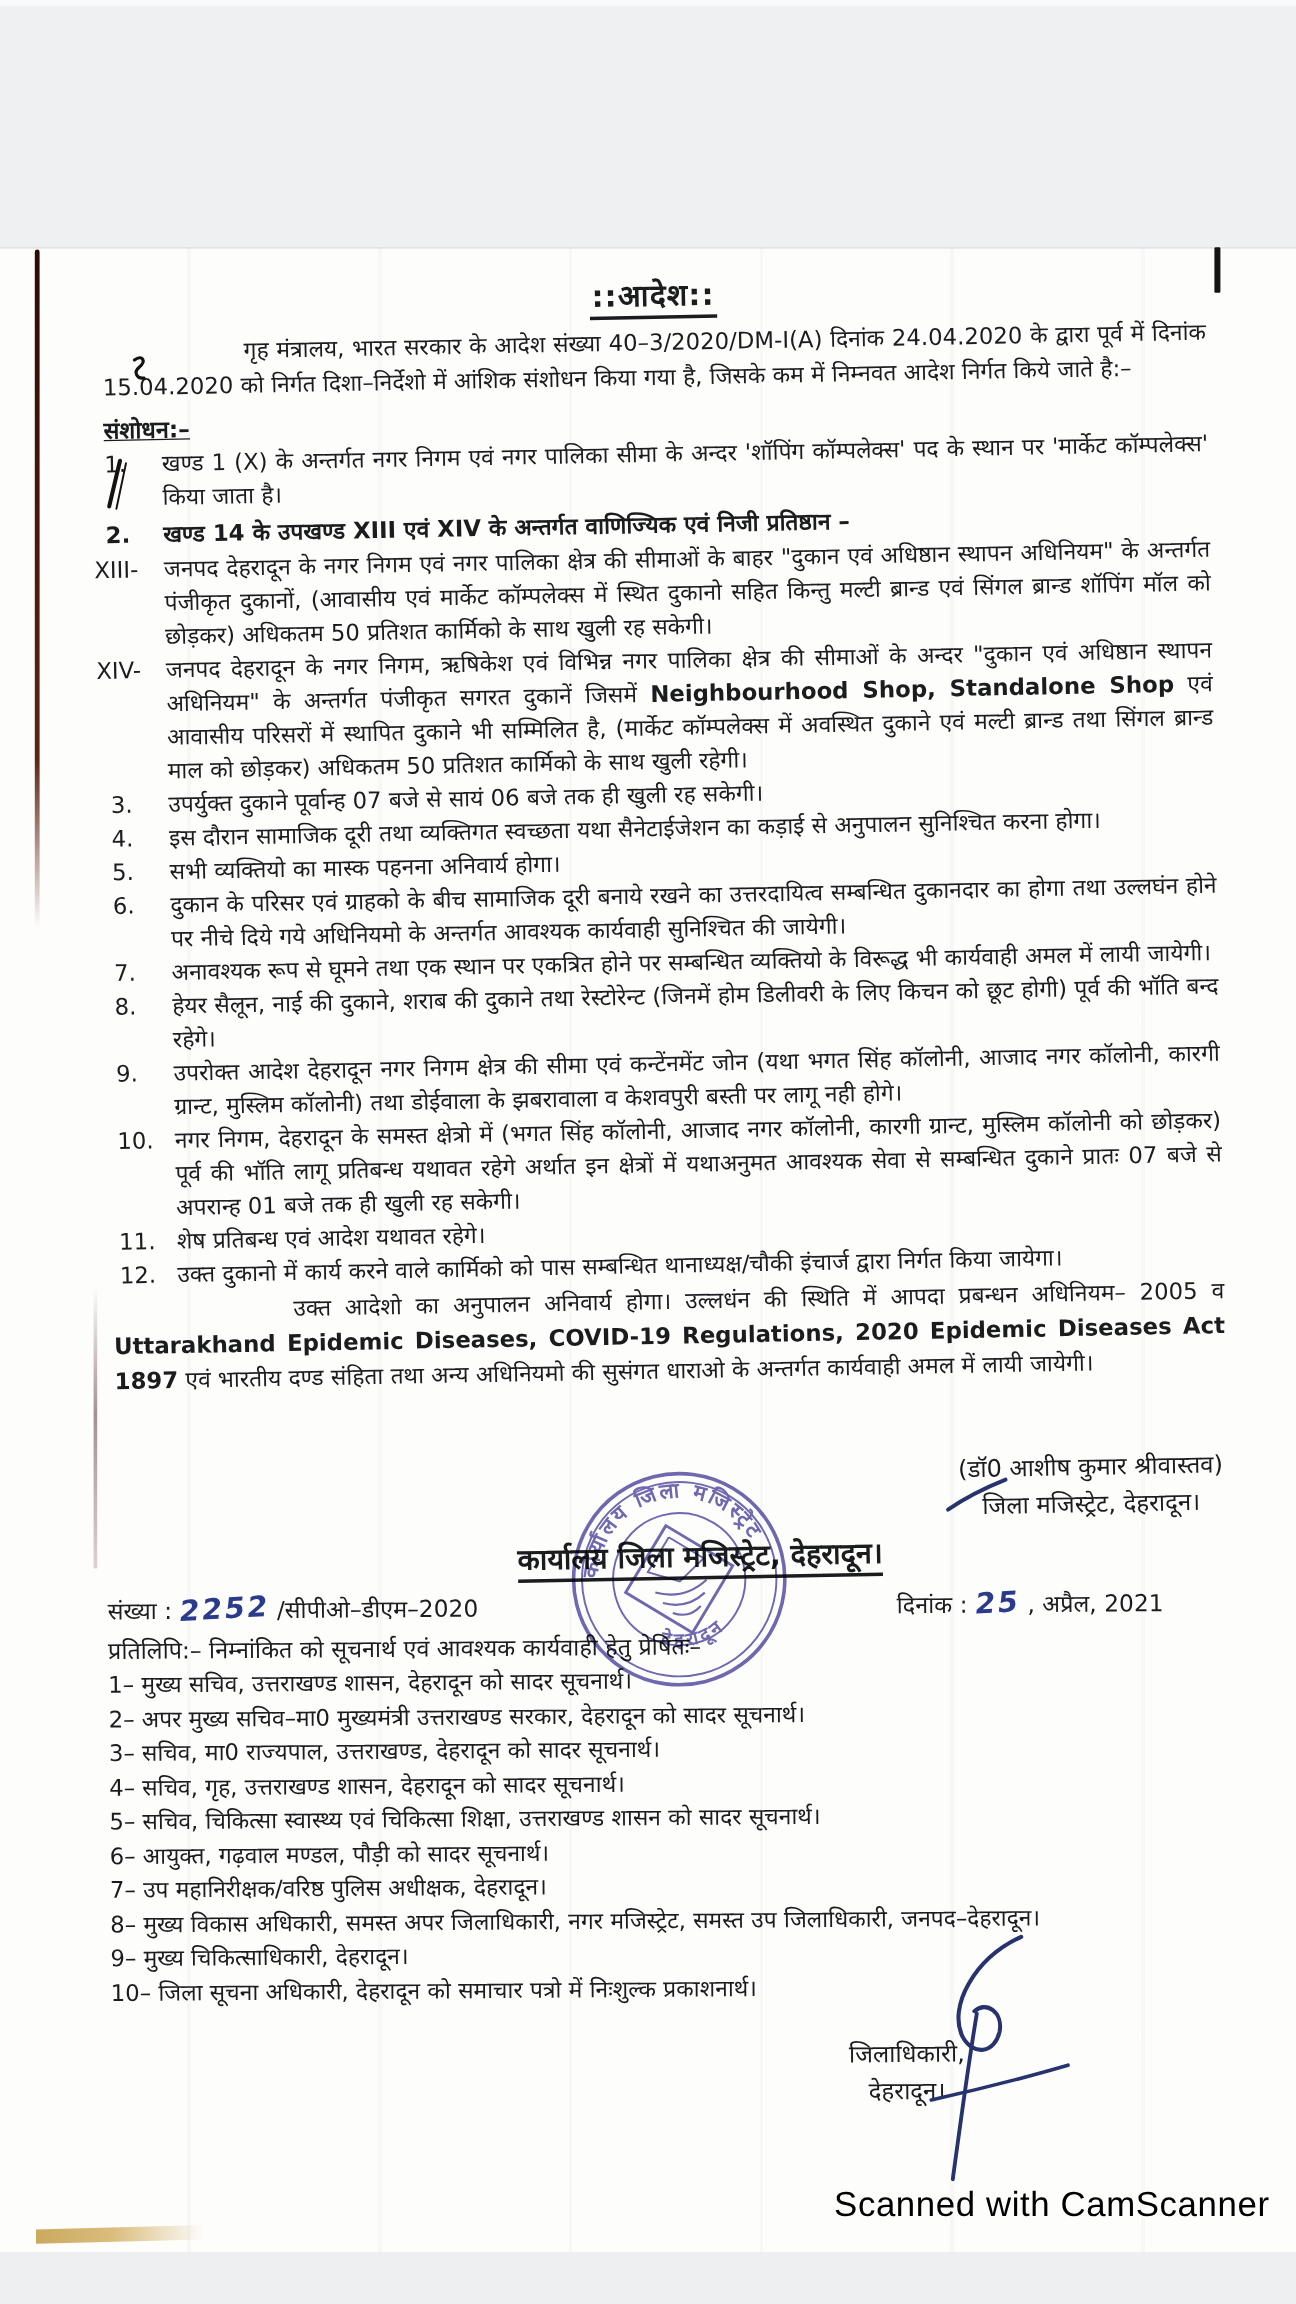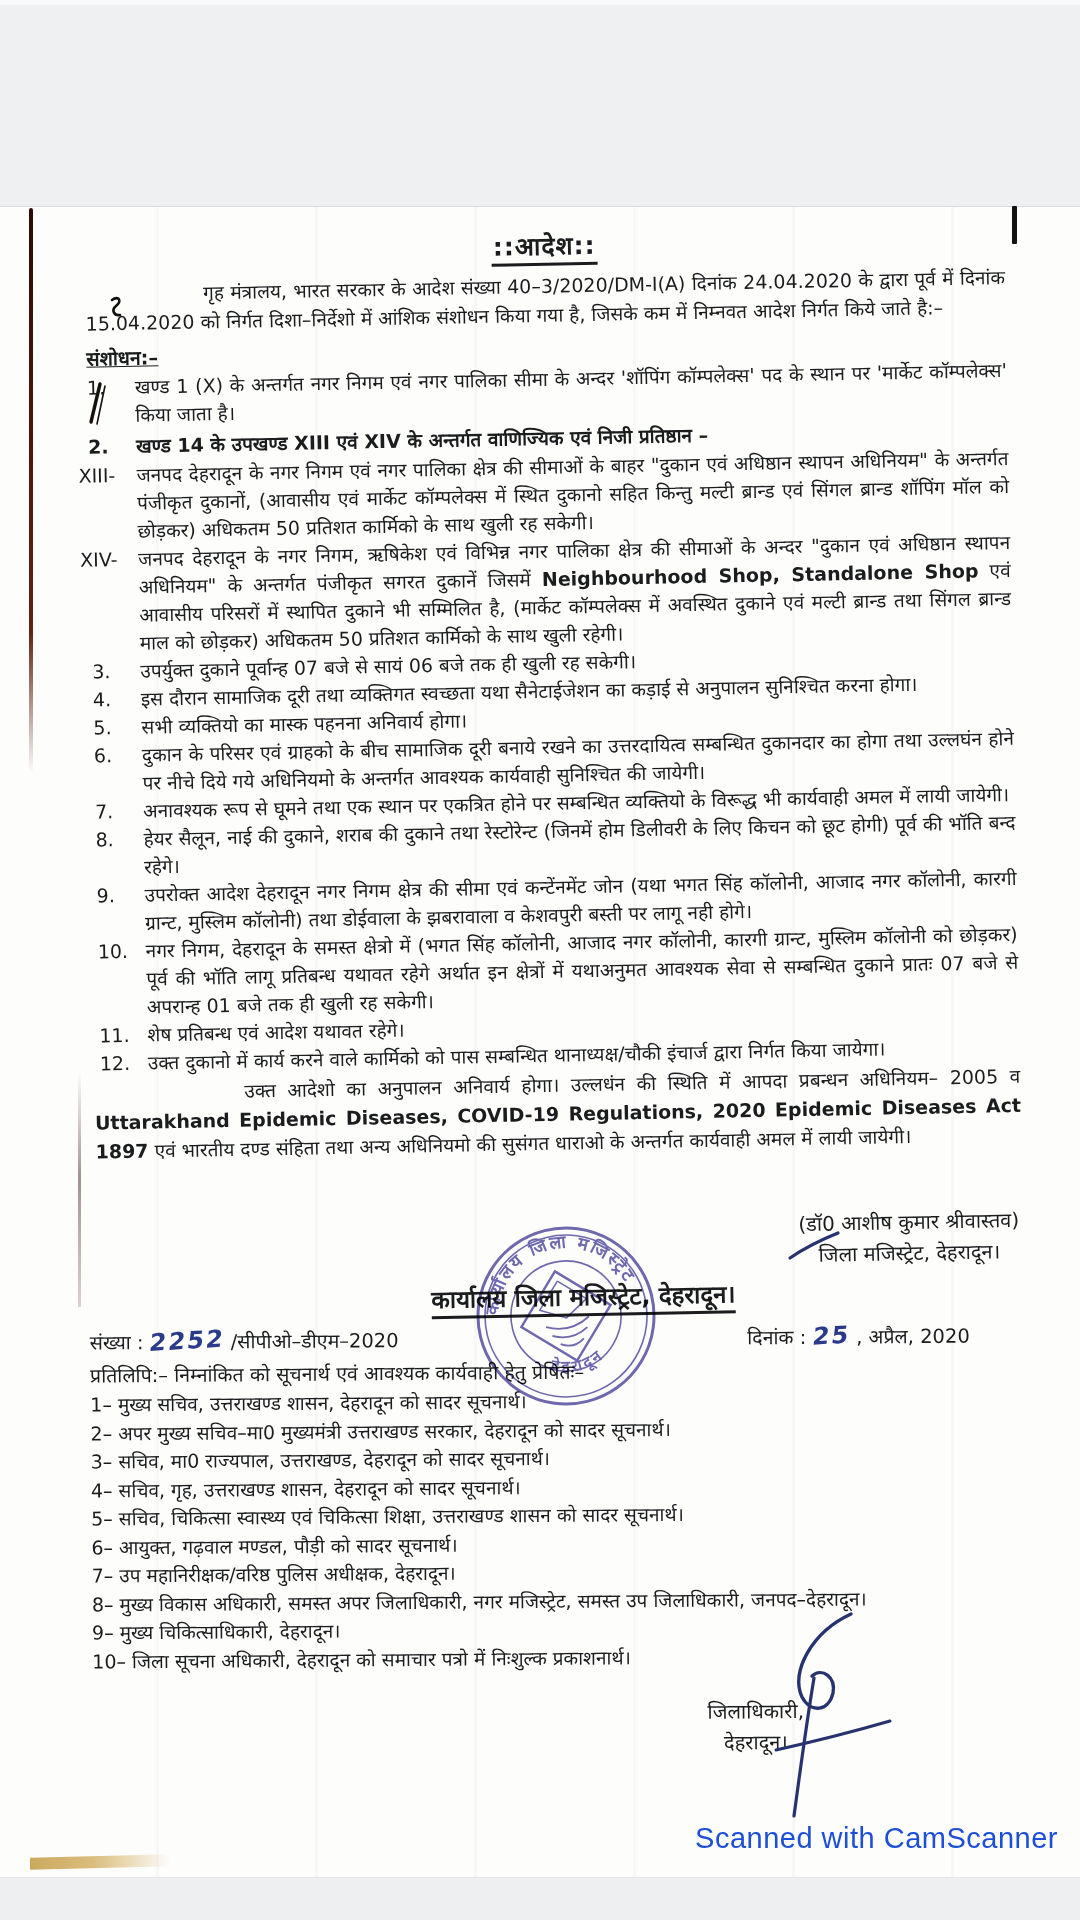--- a/index.html
+++ b/index.html
@@ -50,21 +50,21 @@
   .refline{display:flex;justify-content:space-between;font-size:19.5px;align-items:baseline;}
   .handwriting{display:inline-block;color:#2b3b8c;font-weight:bold;font-size:24px;
     transform:skewX(-10deg) rotate(-3deg);letter-spacing:2px;line-height:1;}
   .copy-head{font-size:19.5px;margin:6px 0 2px 0;}
   .copies{font-size:19px;line-height:28.5px;}
   .copy-row{white-space:nowrap;}
   .footer-sign{margin:26px 182px 0 auto;width:150px;text-align:center;font-size:20px;line-height:31px;}
   .stamp{position:absolute;left:472px;top:1016px;opacity:.85;mix-blend-mode:multiply;transform:rotate(-14deg);}
   .overlay{position:absolute;left:0;top:0;width:1080px;height:1920px;pointer-events:none;}
   .camscan{
-    position:absolute;right:22px;top:1822px;font-size:29px;color:#1d4ed8;
+    position:absolute;right:22px;top:1822px;font-size:29px;color:#000000;
     font-family:"Liberation Sans","DejaVu Sans",sans-serif;font-weight:400;letter-spacing:.5px;
   }
 </style>
 </head>
 <body>
 
 <div class="topband"></div>
 
 <div class="page">
   <div class="edge-left"></div>
@@ -149,21 +149,21 @@
     <div class="lower">
       <div class="refline">
         <div>
           <span>संख्या :</span>
           <span class="handwriting">2252</span>
           <span>/सीपीओ–डीएम–2020</span>
         </div>
         <div style="padding-right:40px;">
           <span>दिनांक :</span>
           <span class="handwriting">25</span>
-          <span>, अप्रैल, 2020</span>
+          <span>, अप्रैल, 2021</span>
         </div>
       </div>
       <div class="copy-head">प्रतिलिपि:– निम्नांकित को सूचनार्थ एवं आवश्यक कार्यवाही हेतु प्रेषितः–</div>
       <div class="copies" id="copy-list">
           <div class="copy-row">1– मुख्य सचिव, उत्तराखण्ड शासन, देहरादून को सादर सूचनार्थ।</div>
           <div class="copy-row">2– अपर मुख्य सचिव–मा0 मुख्यमंत्री उत्तराखण्ड सरकार, देहरादून को सादर सूचनार्थ।</div>
           <div class="copy-row">3– सचिव, मा0 राज्यपाल, उत्तराखण्ड, देहरादून को सादर सूचनार्थ।</div>
           <div class="copy-row">4– सचिव, गृह, उत्तराखण्ड शासन, देहरादून को सादर सूचनार्थ।</div>
           <div class="copy-row">5– सचिव, चिकित्सा स्वास्थ्य एवं चिकित्सा शिक्षा, उत्तराखण्ड शासन को सादर सूचनार्थ।</div>
           <div class="copy-row">6– आयुक्त, गढ़वाल मण्डल, पौड़ी को सादर सूचनार्थ।</div>

